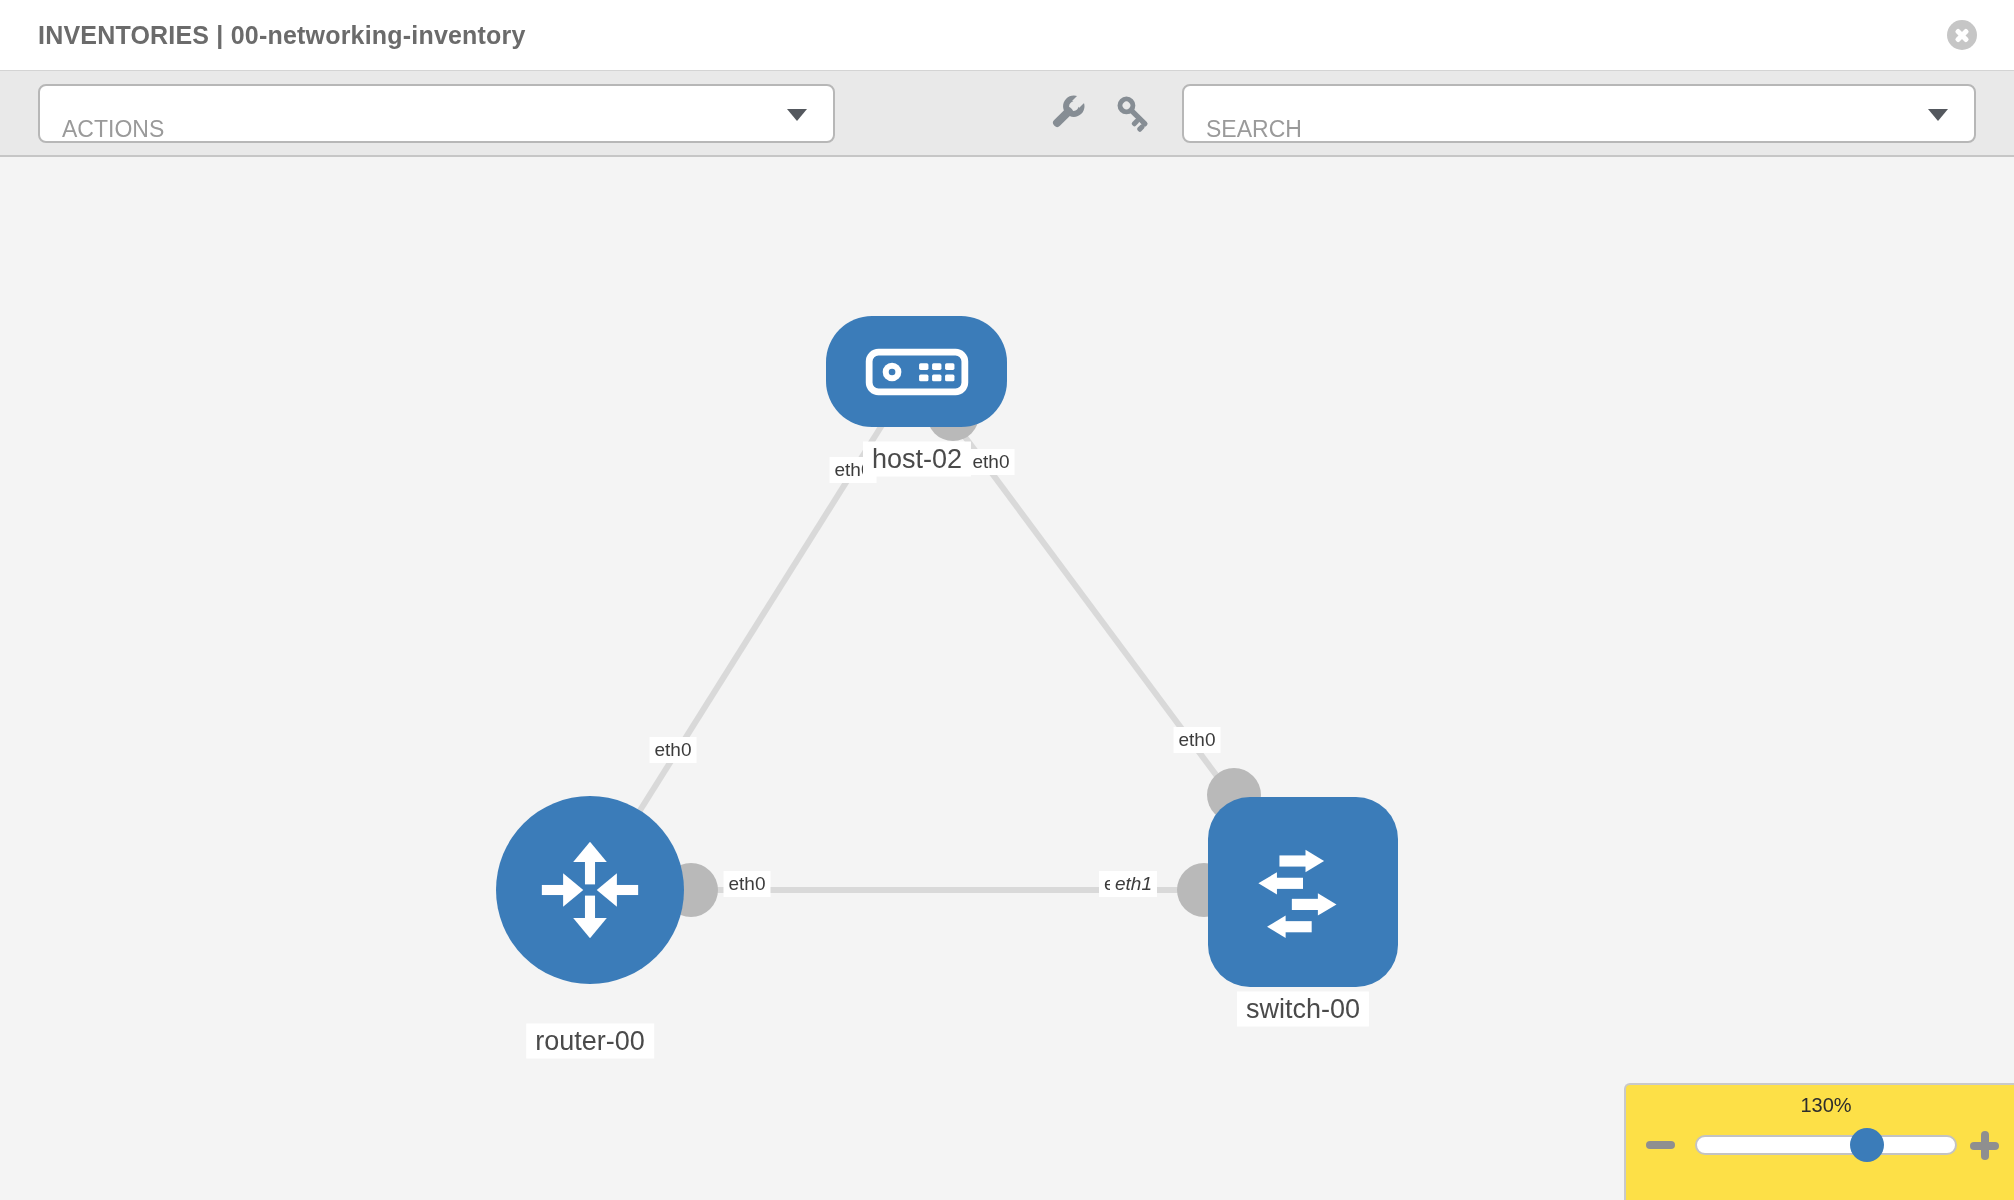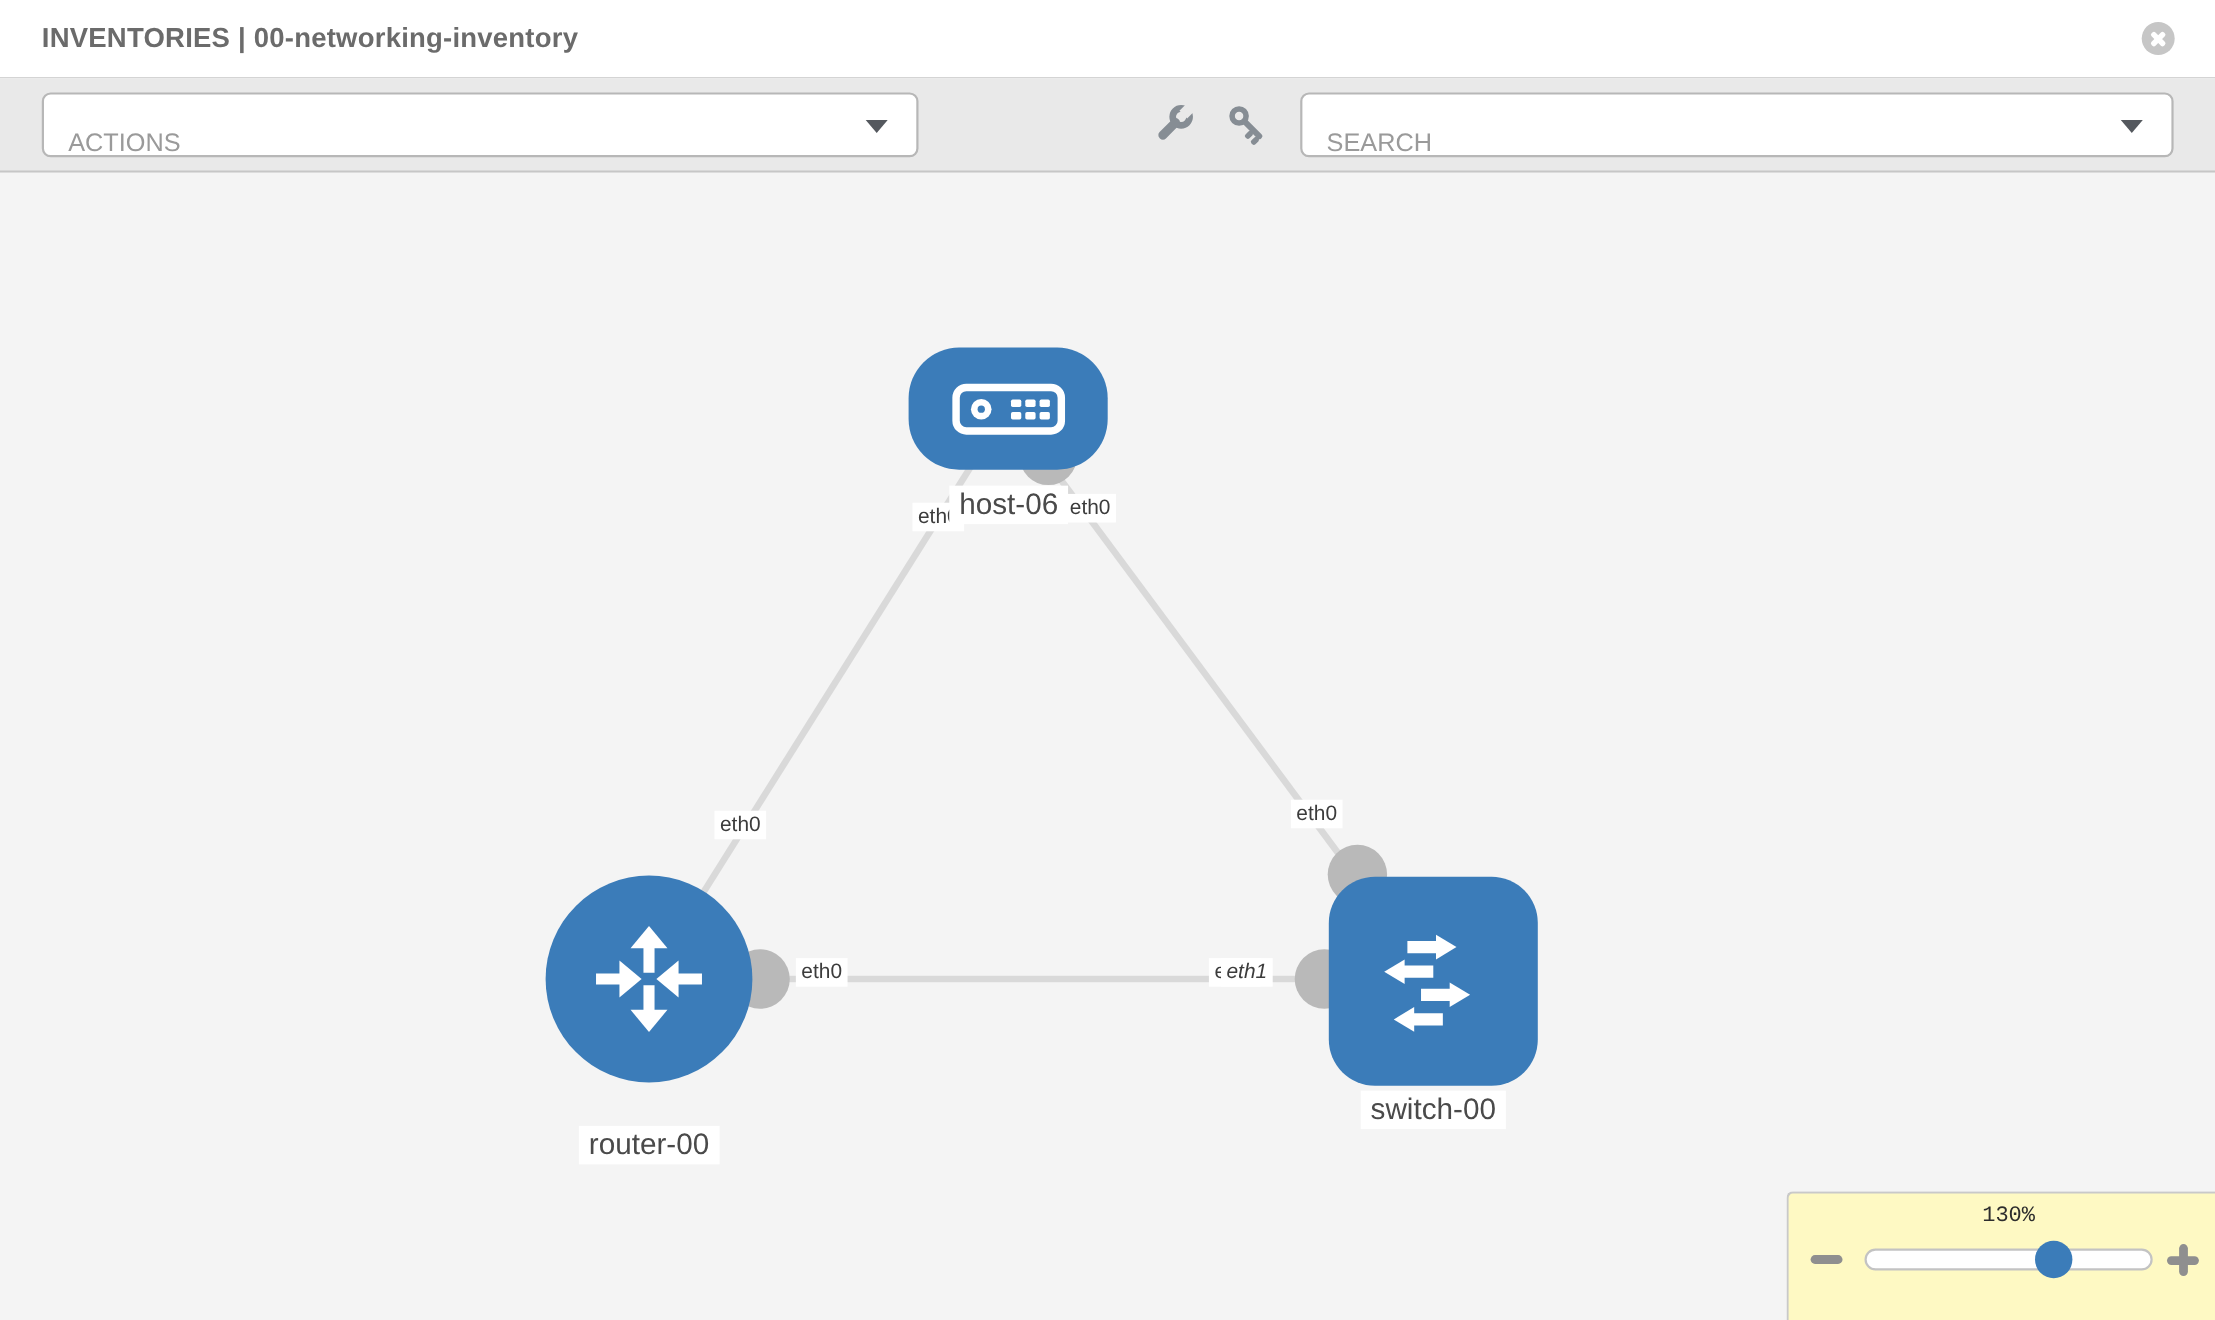--- a/index.html
+++ b/index.html
@@ -30,21 +30,21 @@
   .port { position:absolute; border-radius:50%; background:#b9b9b9; z-index:2; }
   .node { position:absolute; background:#3b7cb9; z-index:3; display:flex; align-items:center; justify-content:center; cursor:pointer; }
   .node-host { left:826px; top:159px; width:181px; height:111px; border-radius:46px; }
   .node-router { left:496px; top:639px; width:188px; height:188px; border-radius:50%; }
   .node-switch { left:1208px; top:640px; width:190px; height:190px; border-radius:42px; }
   .lbl { position:absolute; z-index:4; background:#fff; color:#3c3c3c; font-size:19px; padding:2px 5px; white-space:nowrap; transform:translate(-50%,-50%); }
   .lbl.edge { transform:translateY(-50%); }
   .node-label { position:absolute; z-index:4; background:#fff; color:#4a4a4a; font-size:27px; padding:2px 9px; white-space:nowrap; transform:translate(-50%,-50%); }
 
   
-  .zoom-panel { position:absolute; left:1624px; top:926px; width:390px; height:117px; background:#fef9c3; border-left:2px solid #c9c9c9; border-top:2px solid #c9c9c9; border-radius:6px 0 0 0; z-index:5;font-family:Liberation Mono, monospace; }
+  .zoom-panel { position:absolute; left:1624px; top:926px; width:390px; height:117px; background:#fde047; border-left:2px solid #c9c9c9; border-top:2px solid #c9c9c9; border-radius:6px 0 0 0; z-index:5; }
   .zoom-level { position:absolute; left:69px; top:9px; width:262px; text-align:center; font-size:20px; color:#2d2d2d; }
   .zoom-minus { position:absolute; left:20px; top:56px; width:29px; height:8px; background:#8f8f8f; border-radius:4px; cursor:pointer; }
   .zoom-track { position:absolute; left:69px; top:50px; width:262px; height:20px; background:#fff; border:2px solid #c3c3c3; border-radius:11px; cursor:pointer; }
   .zoom-knob { position:absolute; top:-9px; width:34px; height:34px; border-radius:50%; background:#3b7cb9; cursor:grab; }
   .zoom-plus { position:absolute; left:344px; top:46px; width:29px; height:29px; cursor:pointer; }
   .zoom-plus .h { position:absolute; left:0; top:10.5px; width:29px; height:8px; background:#8f8f8f; border-radius:4px; }
   .zoom-plus .v { position:absolute; left:10.5px; top:0; width:8px; height:29px; background:#8f8f8f; border-radius:4px; }
 </style>
 </head>
 <body>
@@ -140,21 +140,21 @@
           <line x1="41" y1="60" x2="63" y2="60"></line>
             <polygon points="62,51 62,69 77,60" stroke="none"></polygon>
           <line x1="35" y1="78" x2="57" y2="78"></line>
             <polygon points="36,69 36,87 21,78" stroke="none"></polygon>
         </g>
       </svg>
     </div>
 
     <div class="lbl" style="left:853px; top:313px;">eth0</div>
     <div class="lbl" style="left:991px; top:305px;">eth0</div>
-    <div class="node-label" style="left:917px; top:302px;">host-06</div>
+    <div class="node-label" style="left:917px; top:302px;">host-02</div>
 
     <div class="lbl" style="left:673px; top:593px;">eth0</div>
     <div class="lbl" style="left:1197px; top:583px;">eth0</div>
 
     <div class="lbl" style="left:747px; top:727px;">eth0</div>
     <div class="lbl edge" style="left:1099px; top:727px;">eth0</div>
     <div class="lbl edge" style="left:1110px; top:727px; z-index:5;font-style:italic;">eth1</div>
 
     <div class="node-label" style="left:590px; top:884px;">router-00</div>
     <div class="node-label" style="left:1303px; top:852px;">switch-00</div>

